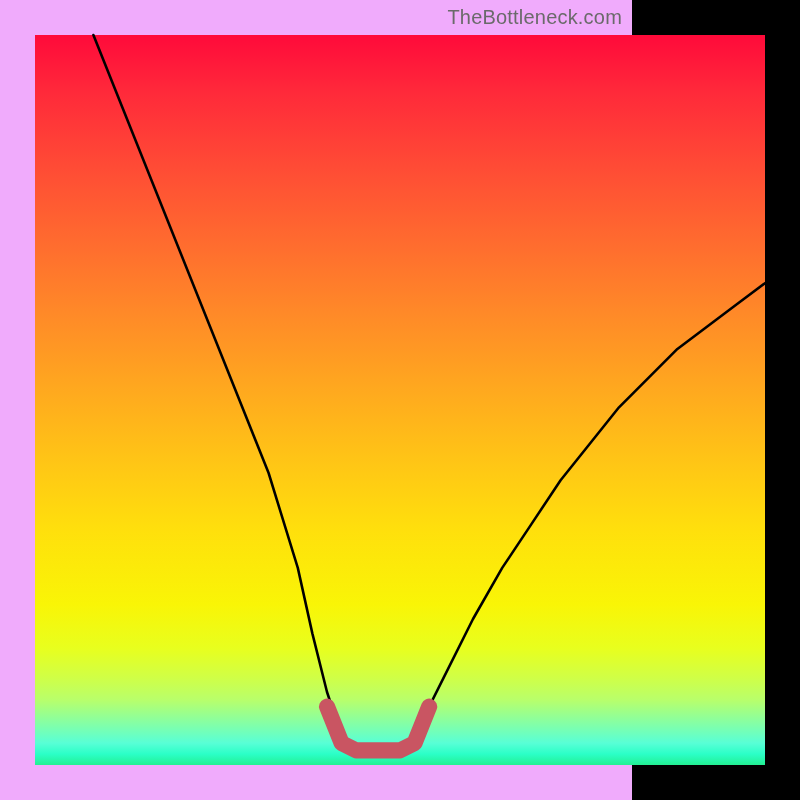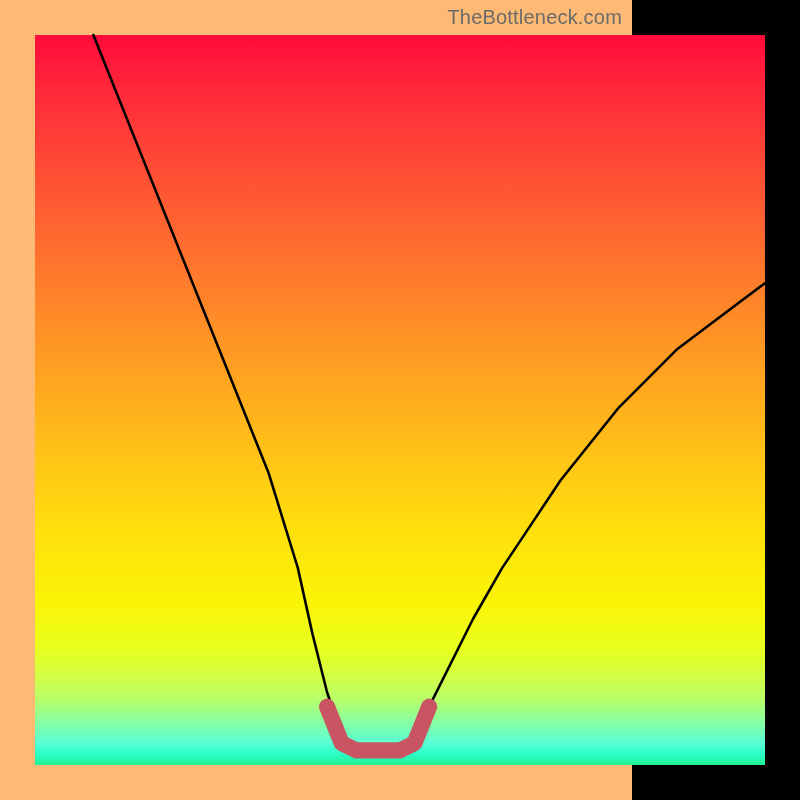--- a/index.html
+++ b/index.html
@@ -8,21 +8,21 @@
     width: 800px;
     height: 800px;
     background: #000;
     overflow: hidden;
     font-family: Arial, Helvetica, sans-serif;
   }
   .frame {
     position: relative;
     width: 632px;
     height: 800px;
-    background: #fdba74;
+    background: #f0abfc;
   }
   .plot-area {
     position: absolute;
     left: 35px;
     top: 35px;
     width: 730px;
     height: 730px;
     background: linear-gradient(
       to bottom,
       #ff0a3a 0%,

